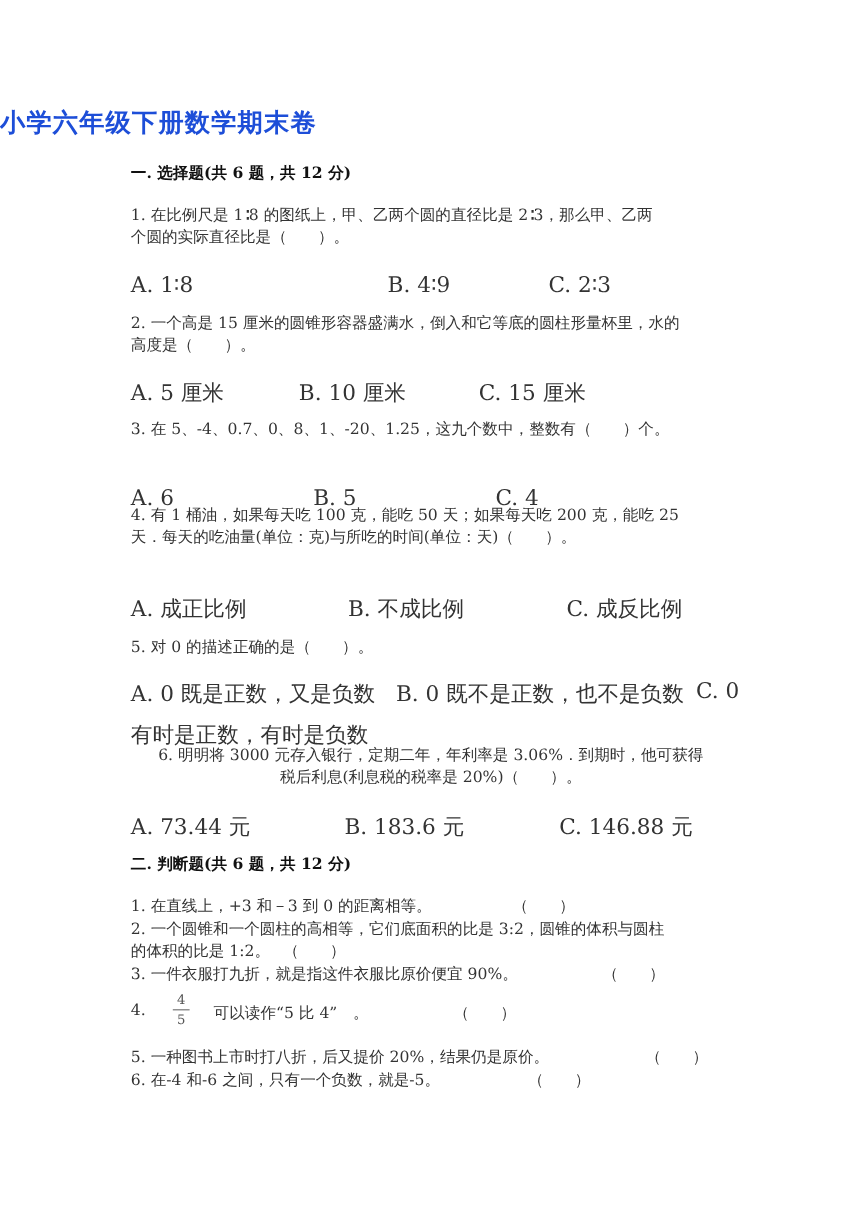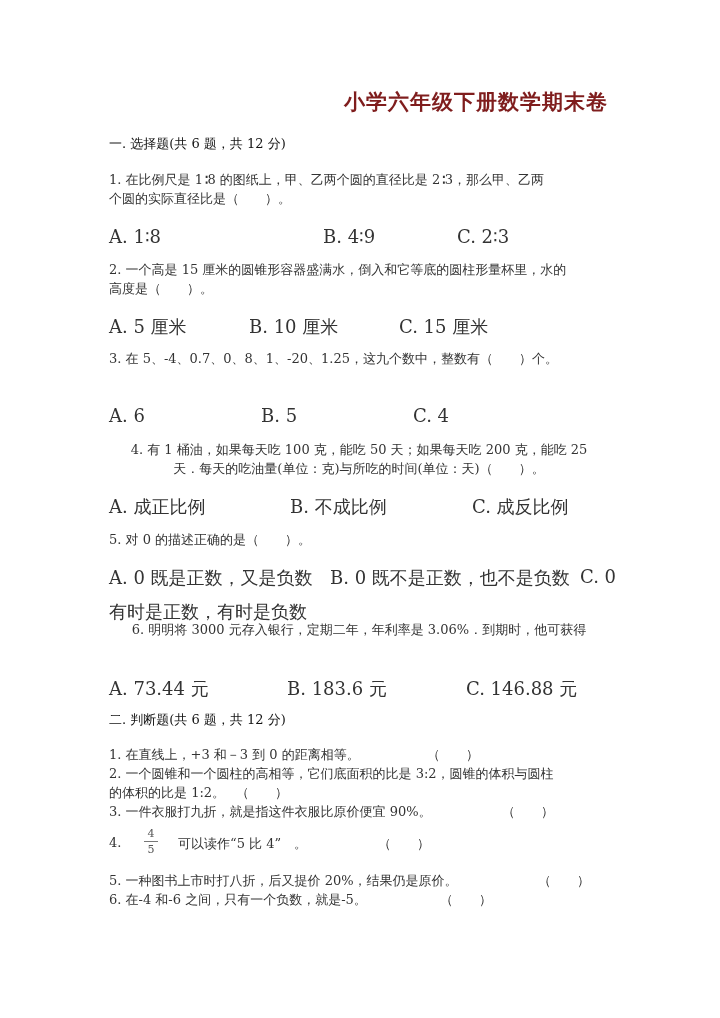--- a/index.html
+++ b/index.html
@@ -4,25 +4,25 @@
 <style>
   html, body { margin: 0; padding: 0; background: #ffffff; }
   body {
     width: 720px; height: 1018px; position: relative; overflow: hidden;
     font-family: "DejaVu Serif", "Liberation Serif", serif;
     color: #222;
   }
   .page { position: absolute; left: 0; top: 0; width: 720px; height: 1018px; }
   .abs { position: absolute; white-space: nowrap; }
   .title {
-    left: 0; width: 608px; top: 88px; text-align: right;
-    font-size: 21px; font-weight: bold; letter-spacing: 1px; color: #7f1d1d;
+    left: 0; width: 608px; top: 88px; text-align: left;
+    font-size: 21px; font-weight: bold; letter-spacing: 1px; color: #1d4ed8;
   }
   .section {
-    left: 109px; font-size: 13px; font-weight: normal; color: #111;
+    left: 109px; font-size: 13px; font-weight: bold; color: #111;
   }
   .q { left: 109px; font-size: 13px; line-height: 19px; color: #333; white-space: normal; width: 500px; }
   .opt { font-size: 18px; color: #333; }
   .tf { left: 109px; font-size: 13px; color: #333; }
   .paren { position: absolute; font-size: 13px; color: #333; }
   .frac {
     position: absolute; font-size: 11px; color: #555; text-align: center; width: 14px;
     line-height: 13px;
   }
   .frac .bar { display: block; border-top: 1px solid #777; margin: 1px 0; }
@@ -52,38 +52,39 @@
   <div class="abs opt" style="top:315px;left:249px;">B. 10 厘米</div>
   <div class="abs opt" style="top:315px;left:399px;">C. 15 厘米</div>
 
   <div class="abs q" style="top:349px;">
     <div>3. 在 5、-4、0.7、0、8、1、-20、1.25，这九个数中，整数有（　　）个。</div>
   </div>
   <div class="abs opt" style="top:405px;left:109px;">A. 6</div>
   <div class="abs opt" style="top:405px;left:261px;">B. 5</div>
   <div class="abs opt" style="top:405px;left:413px;text-align:right;">C. 4</div>
 
-  <div class="abs q" style="top:440px;text-align:center;">
+  <div class="abs q" style="top:420px;">
     <div>4. 有 1 桶油，如果每天吃 100 克，能吃 50 天；如果每天吃 200 克，能吃 25</div>
     <div>天．每天的吃油量(单位：克)与所吃的时间(单位：天)（　　）。</div>
   </div>
   <div class="abs opt" style="top:495px;left:109px;">A. 成正比例</div>
   <div class="abs opt" style="top:495px;left:290px;">B. 不成比例</div>
   <div class="abs opt" style="top:495px;left:472px;text-align:right;">C. 成反比例</div>
 
   <div class="abs q" style="top:530px;">
     <div>5. 对 0 的描述正确的是（　　）。</div>
   </div>
   <div class="abs opt" style="top:566px;left:109px;">A. 0 既是正数，又是负数</div>
   <div class="abs opt" style="top:566px;left:330px;">B. 0 既不是正数，也不是负数</div>
   <div class="abs opt" style="top:566px;left:580px;">C. 0</div>
   <div class="abs opt" style="top:585px;left:109px;margin-top:15px;">有时是正数，有时是负数</div>
 
   <div class="abs q" style="top:620px;text-align:center;">
     <div>6. 明明将 3000 元存入银行，定期二年，年利率是 3.06%．到期时，他可获得</div>
+    <div>税后利息(利息税的税率是 20%)（　　）。</div>
   </div>
   <div class="abs opt" style="top:677px;left:109px;">A. 73.44 元</div>
   <div class="abs opt" style="top:677px;left:287px;">B. 183.6 元</div>
   <div class="abs opt" style="top:677px;left:466px;">C. 146.88 元</div>
 
   <div class="abs section" style="top:711px;">二. 判断题(共 6 题，共 12 分)</div>
 
   <div class="abs tf" style="top:746px;">1. 在直线上，+3 和－3 到 0 的距离相等。</div>
   <div class="paren" style="top:746px;left:427px;">（　　）</div>
 

